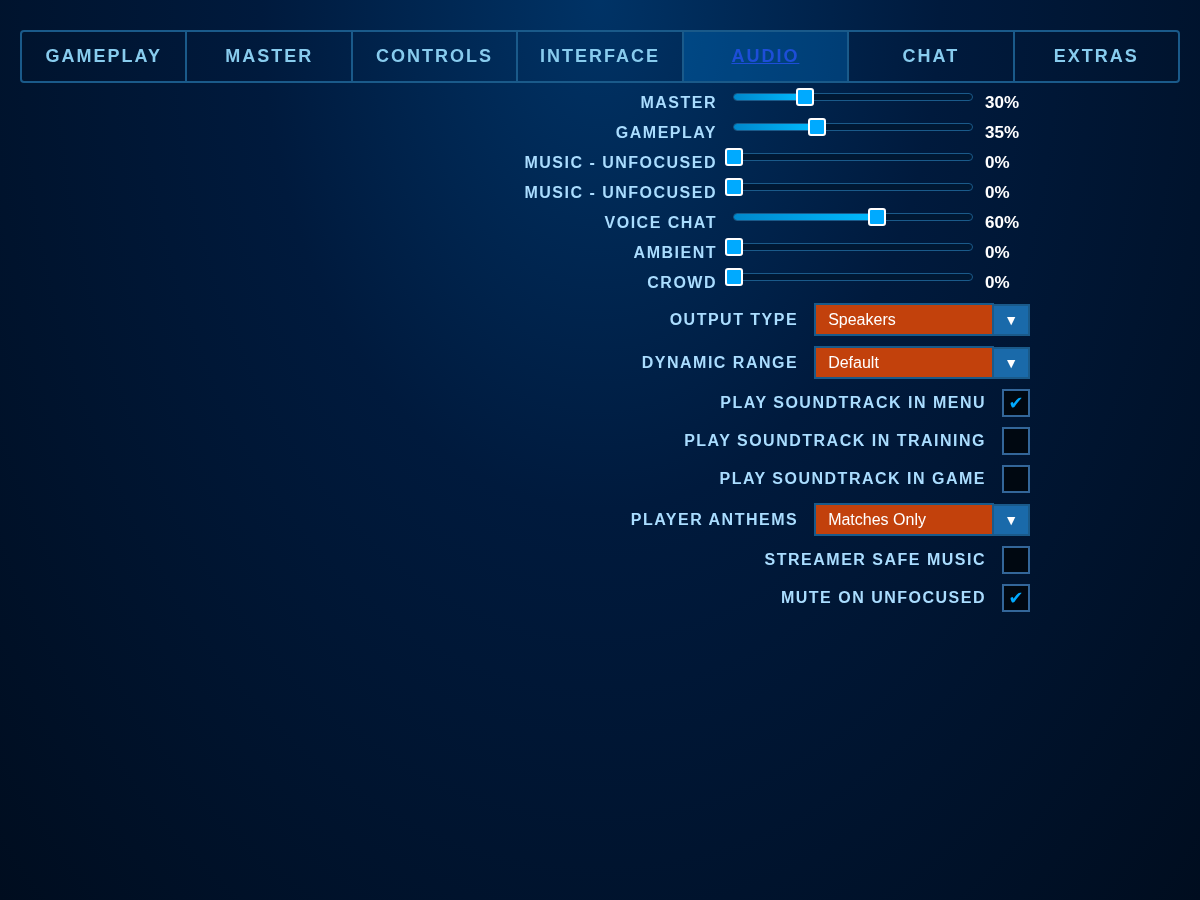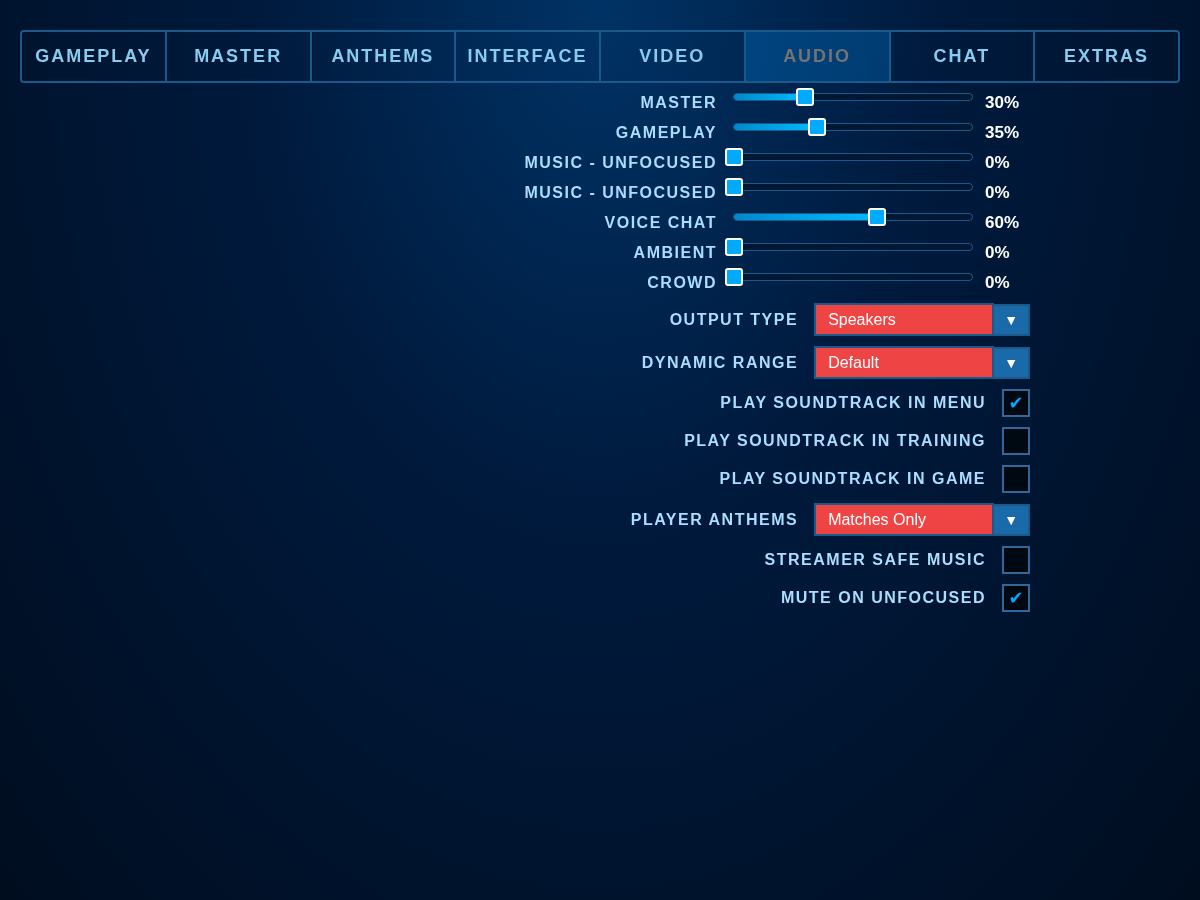--- a/index.html
+++ b/index.html
@@ -43,22 +43,23 @@
       letter-spacing: 2px;
       color: #88ccee;
       background: transparent;
       border-right: 2px solid #1a5a8a;
       cursor: pointer;
       transition: background 0.2s;
     }
     .tab:last-child { border-right: none; }
     .tab.active {
       background: rgba(0,150,255,0.25);
-      color: #737373;
+      color: #1d4ed8;
       position: relative;
+      text-decoration: underline;
     }
     .tab.active::after {
       content: '';
       position: absolute;
       bottom: -10px;
       left: 50%;
       transform: translateX(-50%);
       border-left: 10px solid transparent;
       border-right: 10px solid transparent;
       border-top: 10px solid #1a8fcc;
@@ -131,21 +132,21 @@
     }
 
     
     .dropdown-container {
       display: flex;
       align-items: center;
       gap: 0;
     }
 
     .dropdown {
-      background: #ef4444;
+      background: #c2410c;
       border: 2px solid #1a5a8a;
       color: #ffffff;
       font-size: 16px;
       padding: 6px 12px;
       min-width: 180px;
       cursor: pointer;
       appearance: none;
     }
 
     .dropdown-arrow {
@@ -189,23 +190,22 @@
   </style>
 </head>
 <body>
 
 <div class="page-title"></div>
 
 <nav class="tabs">
 
 <div class="tab">GAMEPLAY</div>
     <div class="tab">MASTER</div>
-    <div class="tab">ANTHEMS</div>
+    <div class="tab">CONTROLS</div>
     <div class="tab">INTERFACE</div>
-    <div class="tab">VIDEO</div>
     <div class="tab active">AUDIO</div>
     <div class="tab">CHAT</div>
     <div class="tab">EXTRAS</div>
   </nav>
 
 <div class="content">
 
 <div class="setting-row">
       <div class="setting-label">MASTER</div>
       <div class="slider-container">

